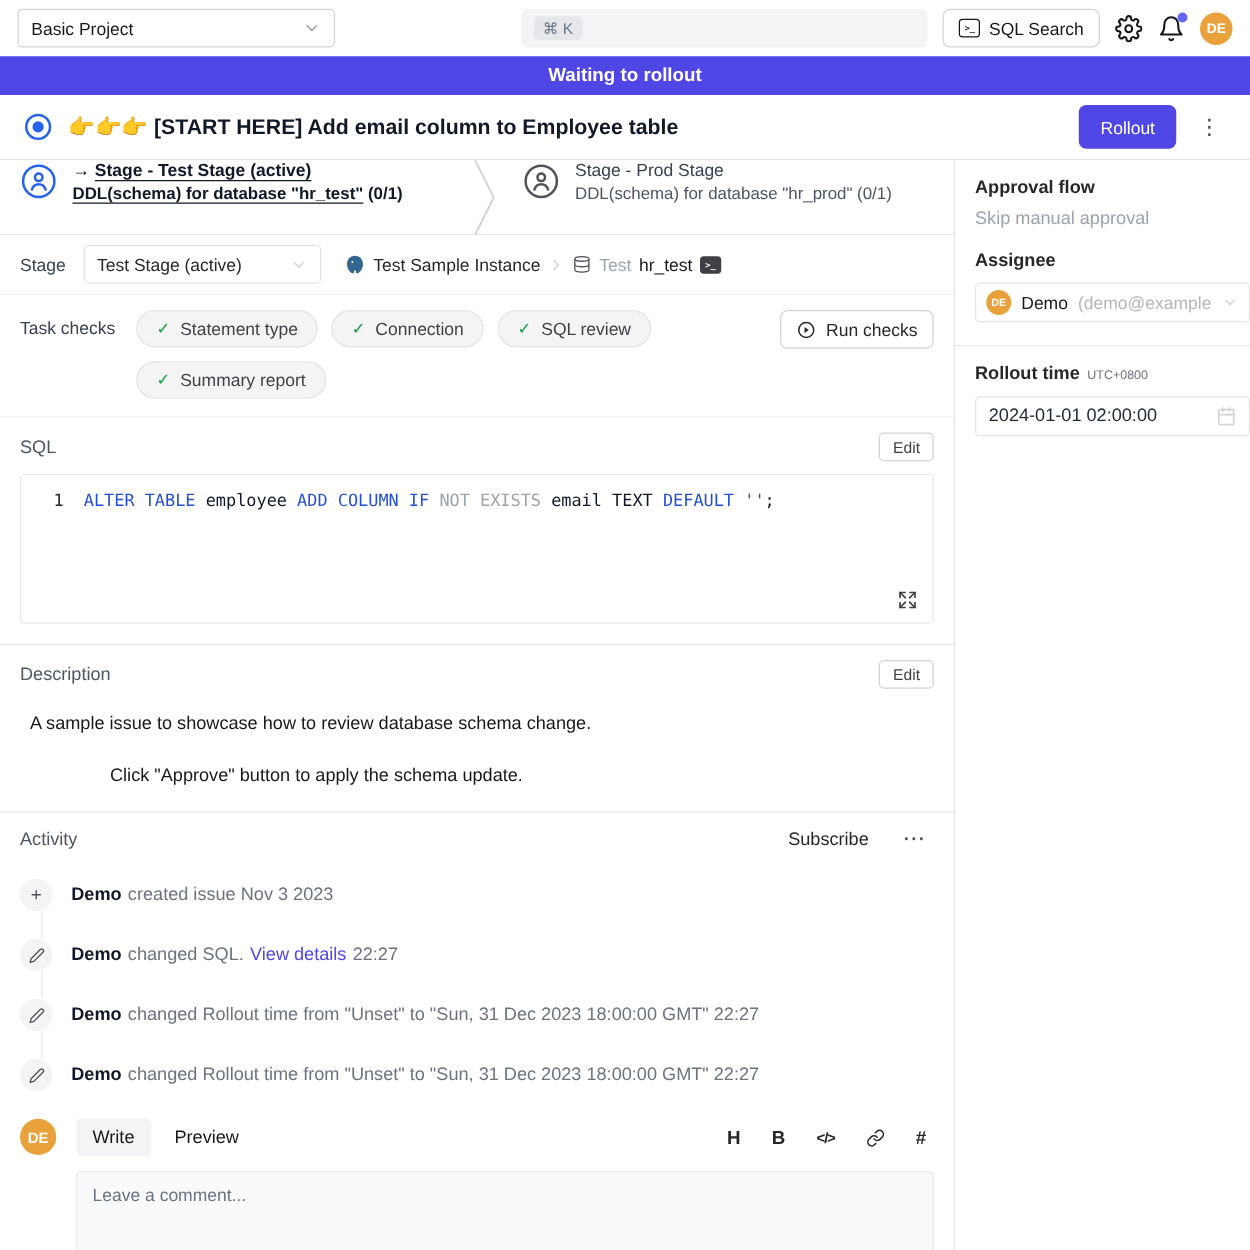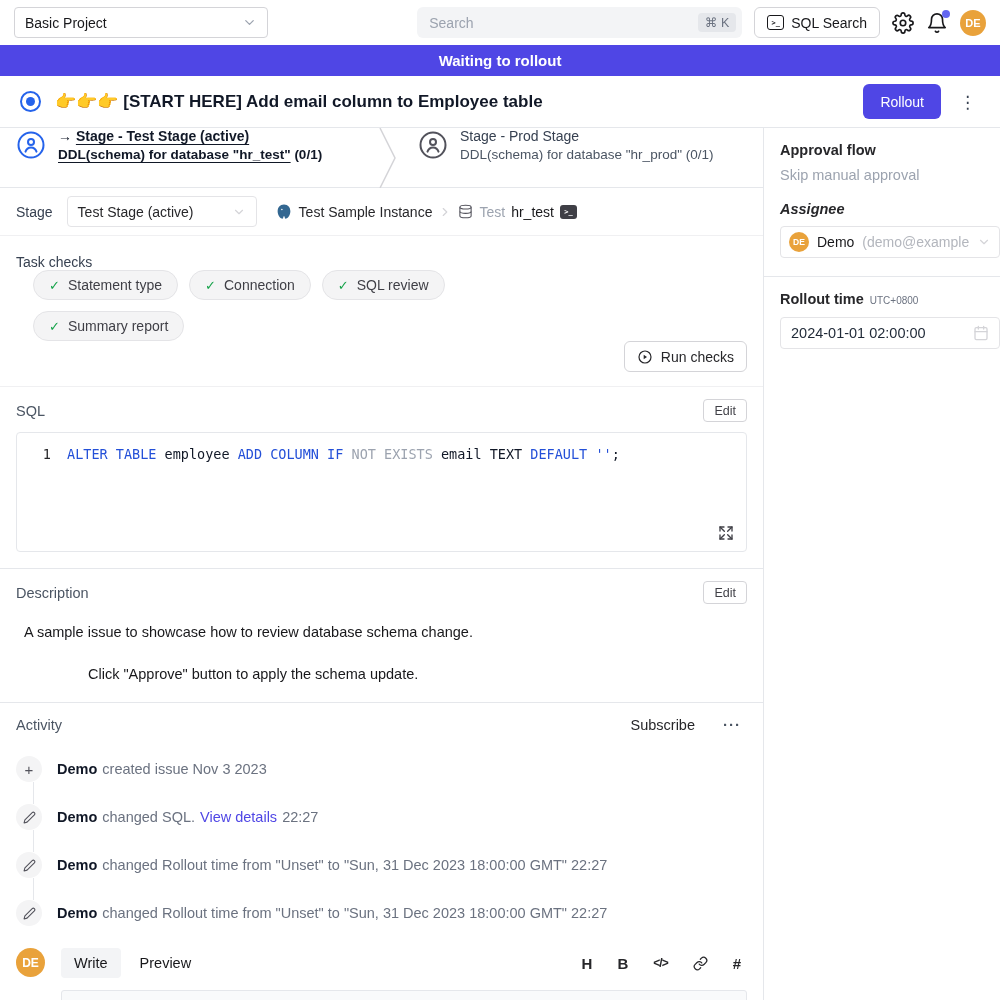--- a/index.html
+++ b/index.html
@@ -105,21 +105,21 @@
   .crumb-instance { color:#27272a; }
   .crumb-env { color:#9ca3af; }
   .crumb-db { color:#18181b; font-weight:500; }
   .term-badge {
     width:17px; height:14px; background:#3f3f46; border-radius:3px; color:#fff;
     font-size:7px; font-weight:700; display:flex; align-items:center; justify-content:center;
     font-family:"DejaVu Sans Mono",monospace; cursor:pointer;
   }
 
   
-  .checks-row { display:flex; align-items:flex-start; padding:12px 16px 14px; border-bottom:1px solid #f0f0f2;flex-direction:column; }
+  .checks-row { display:flex; align-items:flex-start; padding:12px 16px 14px; border-bottom:1px solid #f0f0f2; }
   .checks-label { color:#374151; margin-top:6px; white-space:nowrap; }
   .pills { display:flex; flex-wrap:wrap; gap:11px; width:430px; margin-left:17px; }
   .pill {
     height:30px; border-radius:15px; background:#f4f4f5; border:1px solid #e4e4e7;
     display:flex; align-items:center; gap:8px; padding:0 15px; color:#3f3f46;
     font-size:14px; cursor:pointer; white-space:nowrap;
   }
   .pill .check { color:#16a34a; font-size:13px; }
   .run-checks {
     margin-left:auto; height:31px; border:1px solid #d4d4d8; border-radius:6px; background:#fff;
@@ -190,21 +190,21 @@
     border:1px solid #e5e7eb; border-radius:3px; resize:none; padding:10px 12px;
     font-family:inherit; font-size:14px; color:#374151; outline:none;
   }
   .comment-box::placeholder { color:#6b7280; }
 
   
   .side-section { padding:14px 16px 18px; }
   .side-section.bordered { border-bottom:1px solid #e5e7eb; }
   .side-label { font-weight:700; color:#27272a; font-size:14.5px; }
   .side-muted { color:#9ca3af; margin-top:9px; font-size:14.5px; }
-  .assignee-label { margin-top:18px;font-style:italic; }
+  .assignee-label { margin-top:18px; }
   .assignee-select {
     margin-top:9px; height:32px; border:1px solid #e4e4e7; border-radius:4px;
     display:flex; align-items:center; gap:8px; padding:0 8px; cursor:pointer;
   }
   .assignee-avatar { width:20px; height:20px; font-size:8.5px; }
   .assignee-name { color:#18181b; white-space:nowrap; }
   .assignee-email { color:#b3b6bd; white-space:nowrap; overflow:hidden; flex:1; }
   .tz { color:#6b7280; font-weight:400; font-size:10px; margin-left:6px; }
   .datetime-input {
     margin-top:10px; height:32px; border:1px solid #e4e4e7; border-radius:4px;
@@ -219,21 +219,20 @@
 
   <div class="topbar">
     <div class="project-select">
       <span>Basic Project</span>
       <svg width="15" height="15" viewBox="0 0 24 24">
           <path d="M6 9l6 6 6-6" fill="none" stroke="#9ca3af" stroke-width="2" stroke-linecap="round" stroke-linejoin="round"></path>
         </svg>
     </div>
     <div class="topbar-spacer"></div>
     <div class="searchbox">
-      <input placeholder="Search" style="">
       <span class="kbd">⌘ K</span>
     </div>
     <button class="sql-editor-btn">
       <span class="term-icon">&gt;_</span>
       <span>SQL Search</span>
     </button>
     <button class="icon-btn">
       <svg width="22" height="22" viewBox="0 0 24 24">
           <g fill="none" stroke="#18181b" stroke-width="1.8" stroke-linecap="round" stroke-linejoin="round">
             <circle cx="12" cy="12" r="3"></circle>

